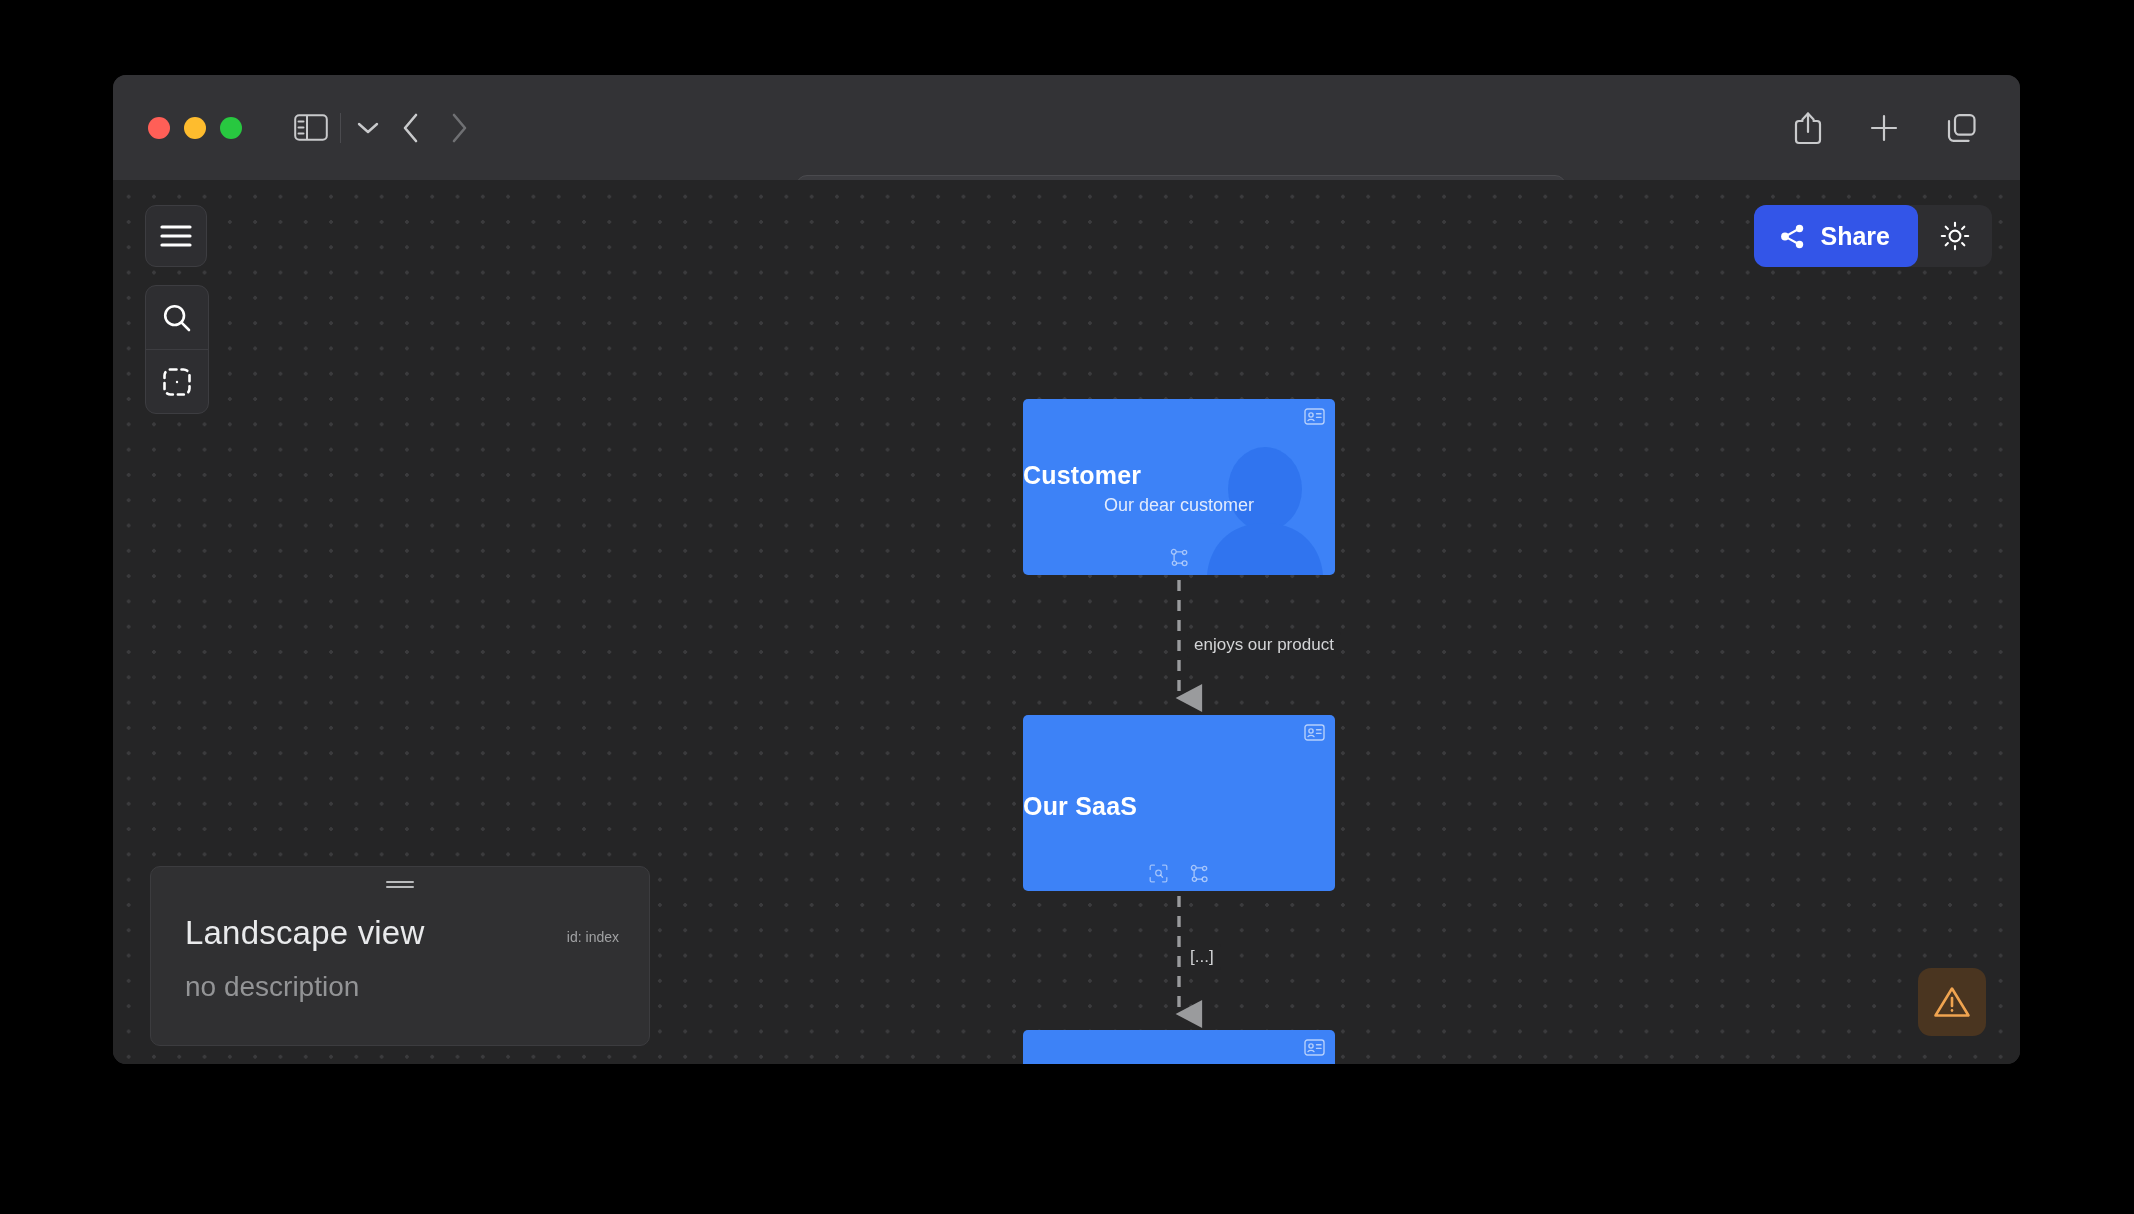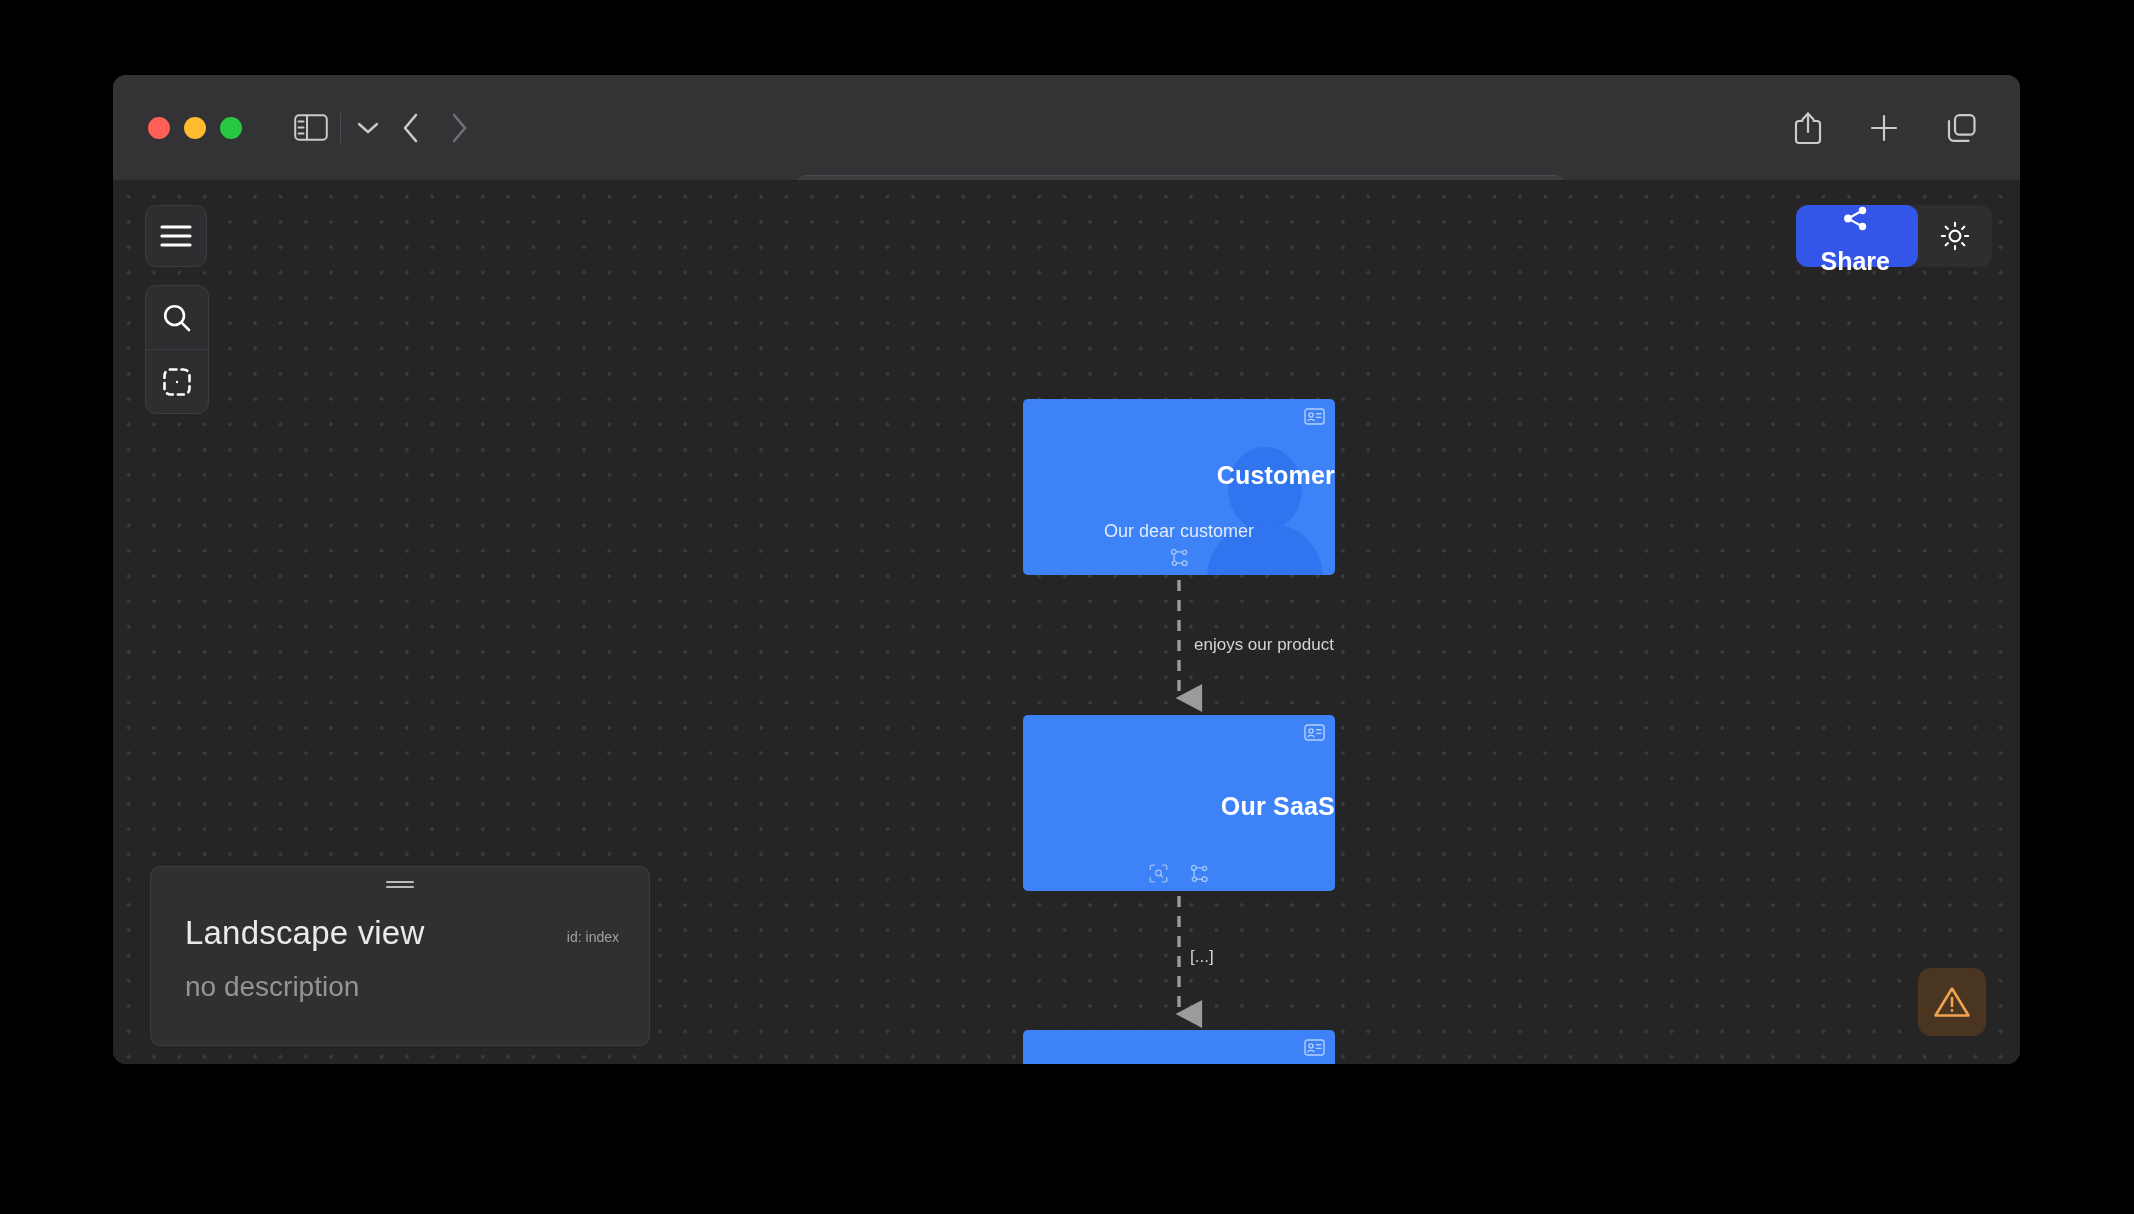--- a/index.html
+++ b/index.html
@@ -118,49 +118,47 @@
     padding: 0;
   }
   #share-button {
     display: flex; align-items: center; gap: 15px;
     background: #3355e8;
     border: none; border-radius: 12px;
     height: 62px; padding: 0 28px 0 25px;
     color: #ffffff; font-size: 25px; font-weight: 700;
     font-family: "Liberation Sans", sans-serif;
     cursor: pointer;
-    flex-direction: column;
   }
   #theme-toggle {
     width: 74px; height: 62px;
     display: flex; align-items: center; justify-content: center;
     background: none; border: none; cursor: pointer; color: #ffffff;
   }
 
   
   .node {
     position: absolute;
     background: #3d82f7;
     border-radius: 5px;
     overflow: hidden;
     cursor: pointer;
   }
   .node-title {
     position: absolute; left: 0; right: 0;
-    text-align: right;
+    text-align: left;
     color: #ffffff; font-size: 25px; font-weight: 700;
     letter-spacing: .2px;
     z-index: 3;
   }
   .node-subtitle {
     position: absolute; left: 0; right: 0;
     text-align: center;
     color: #e2ebfd; font-size: 18px; font-weight: 400;
     z-index: 3;
-    margin-top: 26px;
   }
   .node-badge {
     position: absolute; top: 9px; right: 10px;
     color: rgba(255,255,255,.55);
     z-index: 4; display: flex;
   }
   .node-actions {
     position: absolute; bottom: 8px; left: 0; right: 0;
     display: flex; align-items: center; justify-content: center;
     gap: 22px; z-index: 4;

